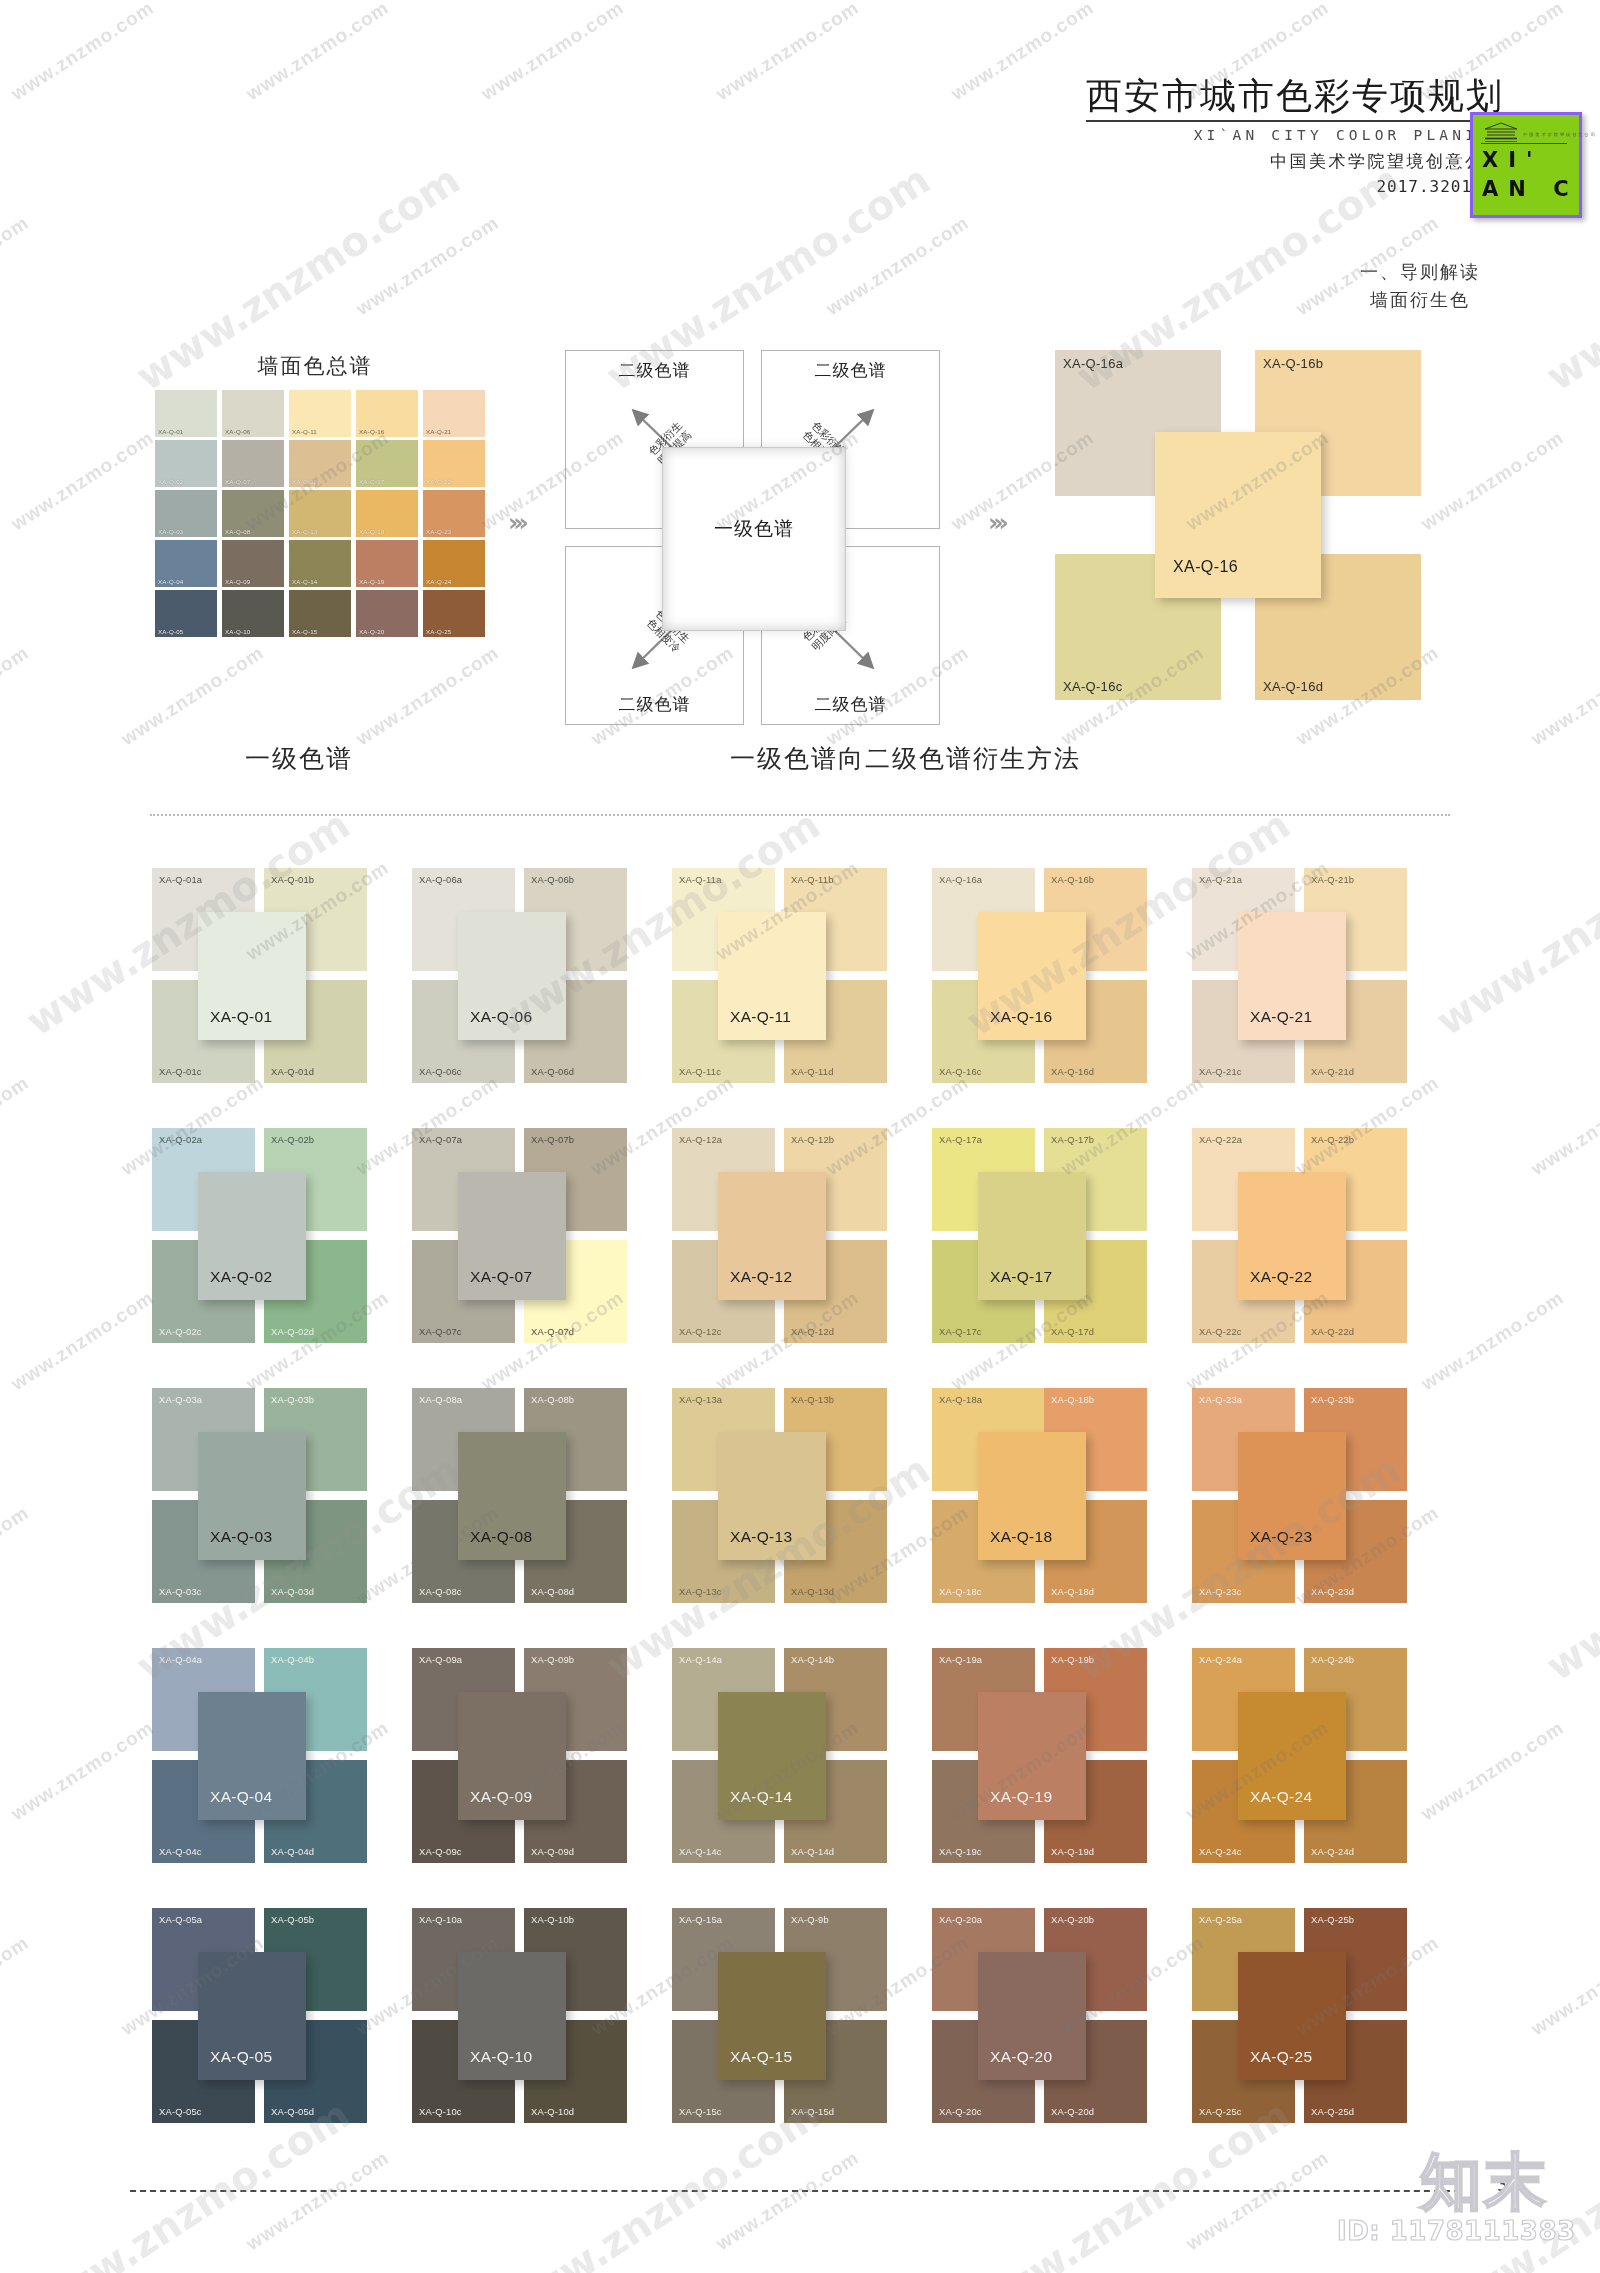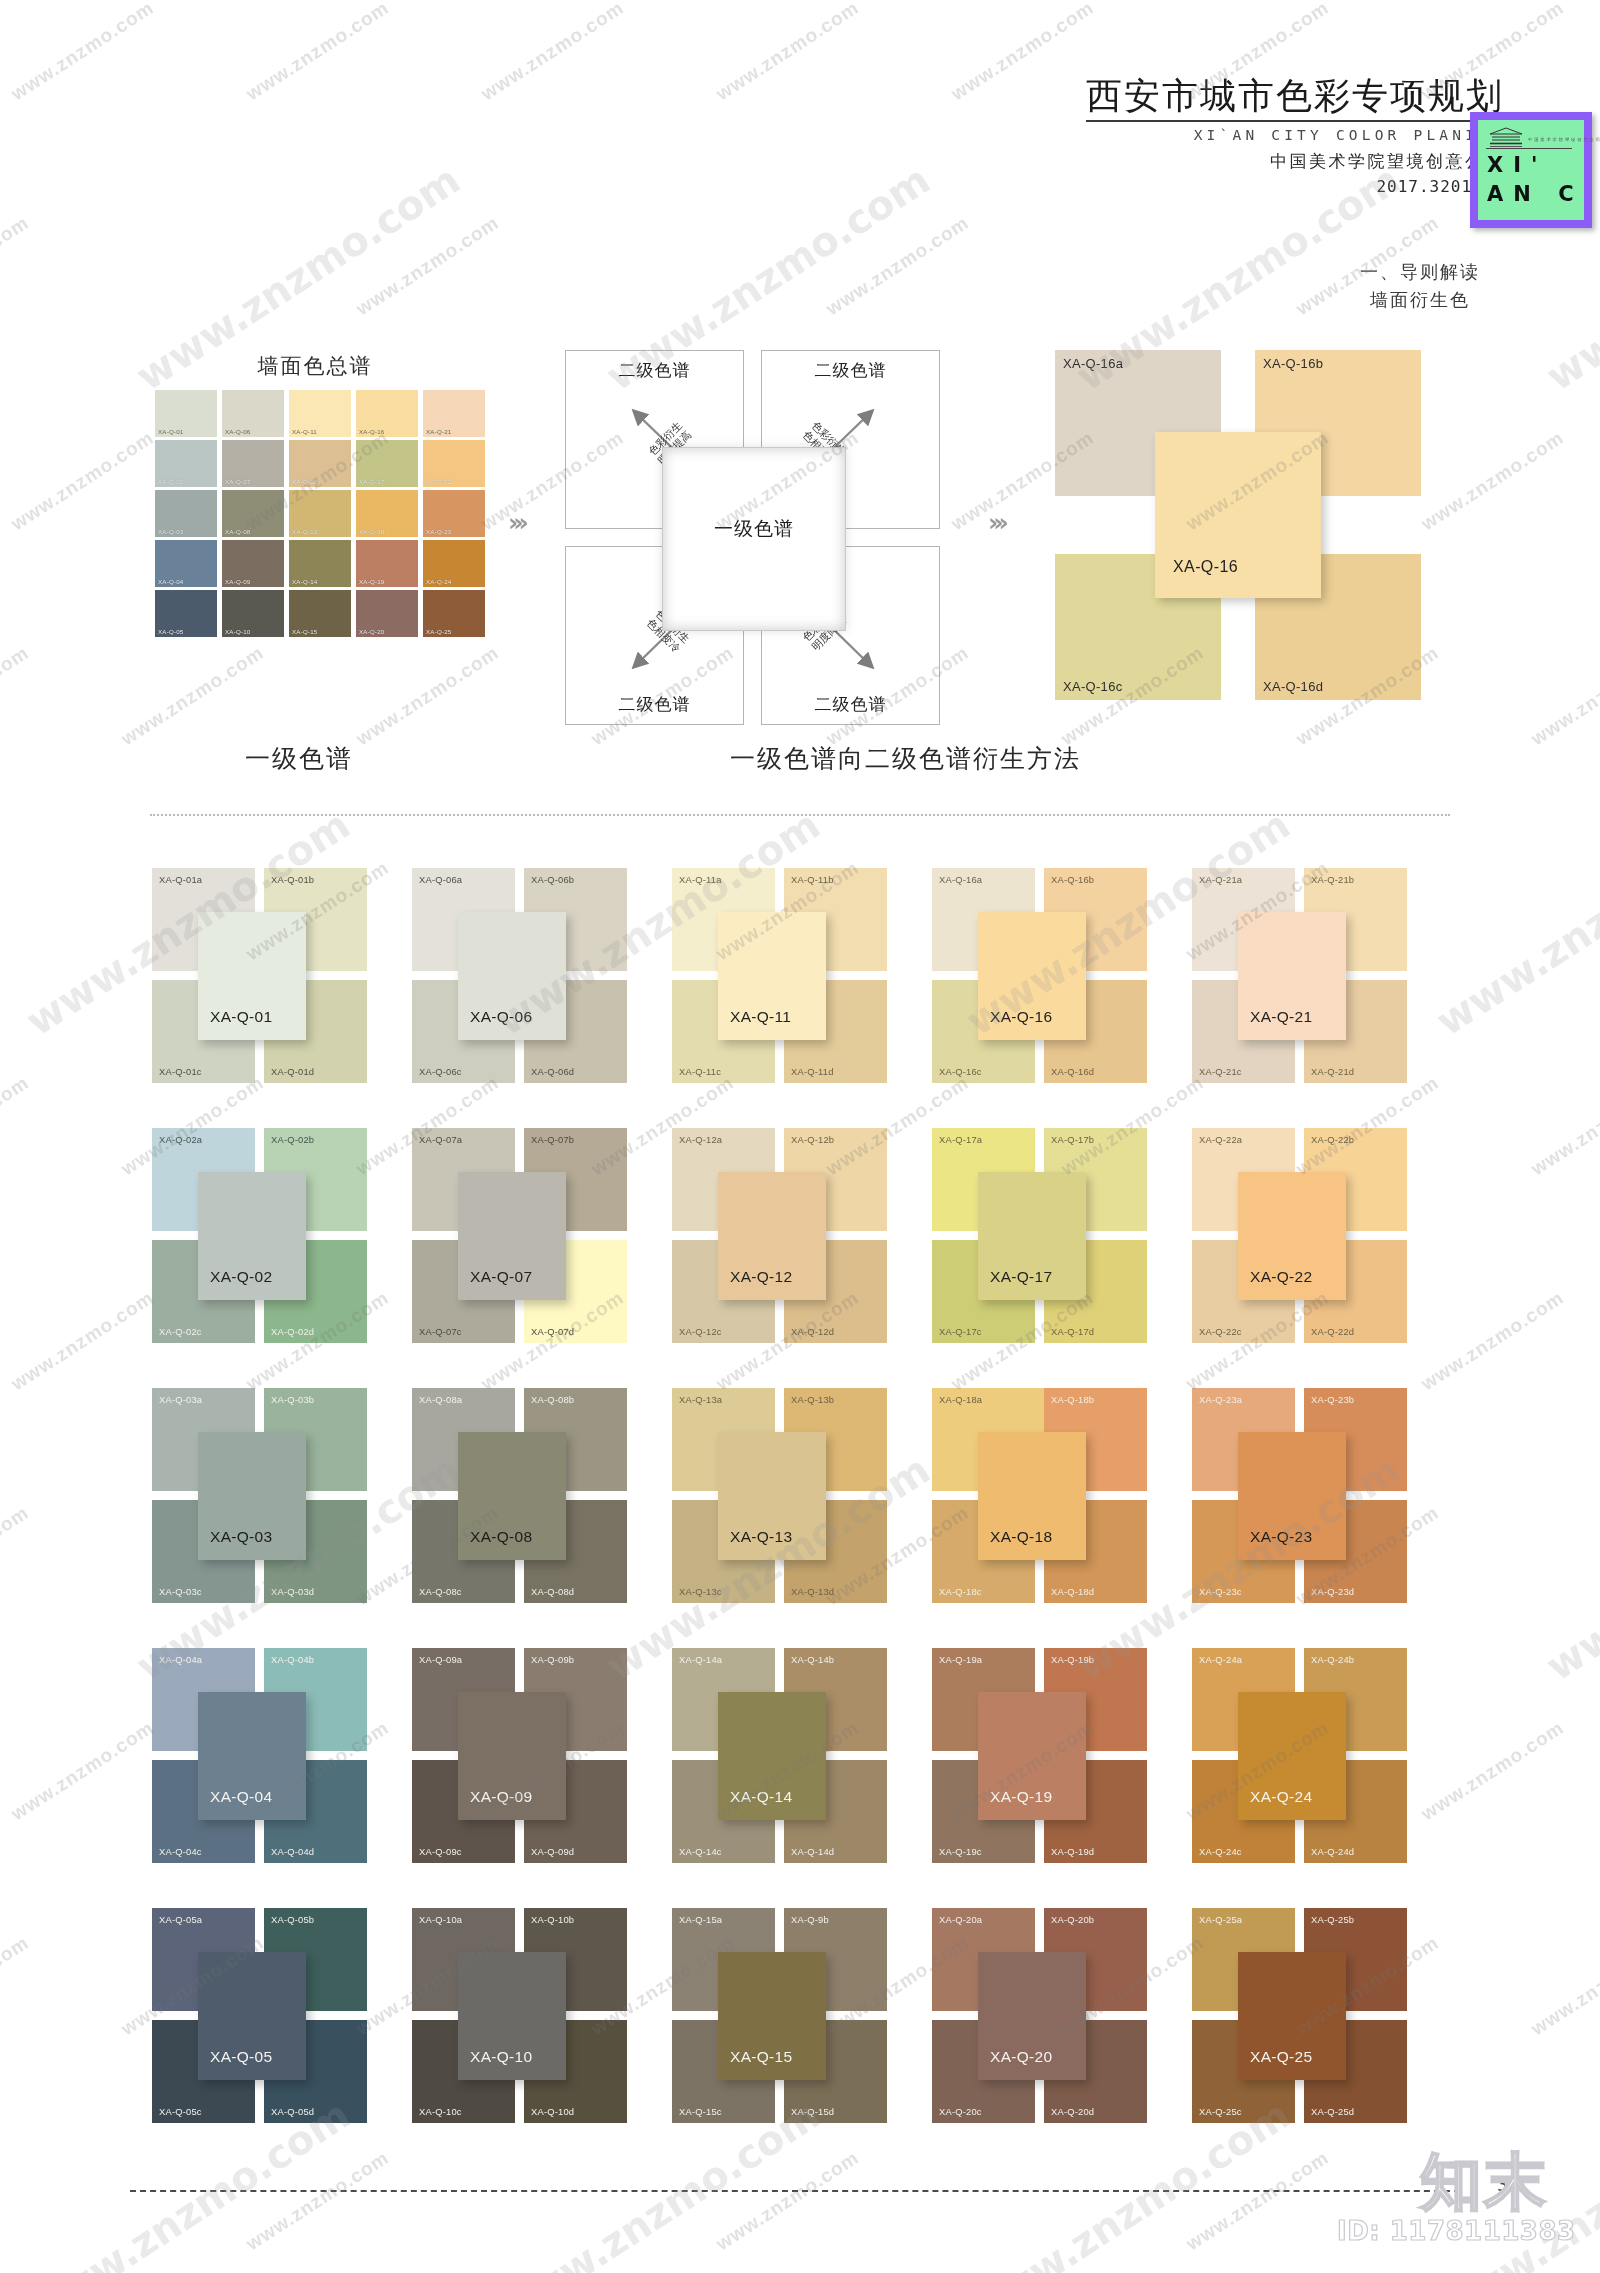--- a/index.html
+++ b/index.html
@@ -46,21 +46,21 @@
     font-family:"DejaVu Sans","Liberation Sans",sans-serif;
     font-size:17px;color:#2b2b2b;letter-spacing:2.5px;margin-top:7px;
   }
   .h-date{
     font-family:"DejaVu Sans Mono","Liberation Mono",monospace;
     font-size:16px;color:#2b2b2b;letter-spacing:1px;margin-top:4px;
   }
 
   .logo-box{
     position:absolute;left:1470px;top:112px;width:106px;height:100px;
-    border:8px solid #8b5cf6;background:#86efac;z-index:25;
+    border:3px solid #8b5cf6;background:#84cc16;z-index:25;
     box-shadow:3px 3px 5px rgba(0,0,0,0.28);
   }
   .logo-mark{position:absolute;left:8px;top:7px;width:40px;}
   .logo-tiny{
     position:absolute;left:50px;top:17px;font-size:4.2px;letter-spacing:.4px;
     color:#555;font-family:"Liberation Sans",sans-serif;white-space:nowrap;
   }
   .logo-rule{position:absolute;left:8px;top:28px;width:86px;height:1px;background:#444;}
   .logo-l1,.logo-l2{
     position:absolute;left:9px;font-family:"DejaVu Sans",sans-serif;

